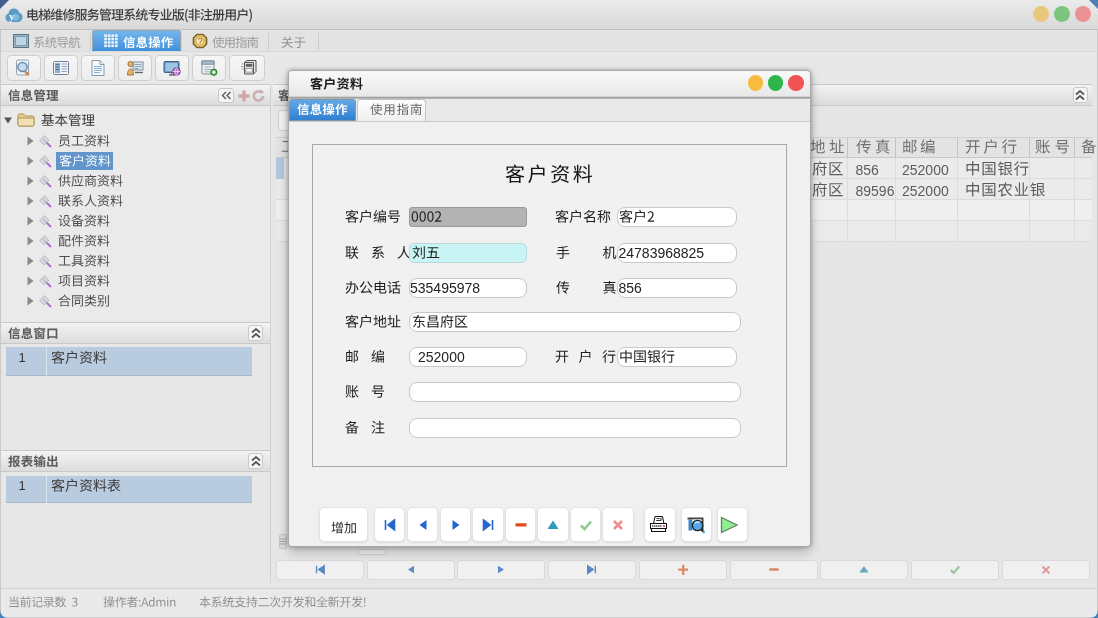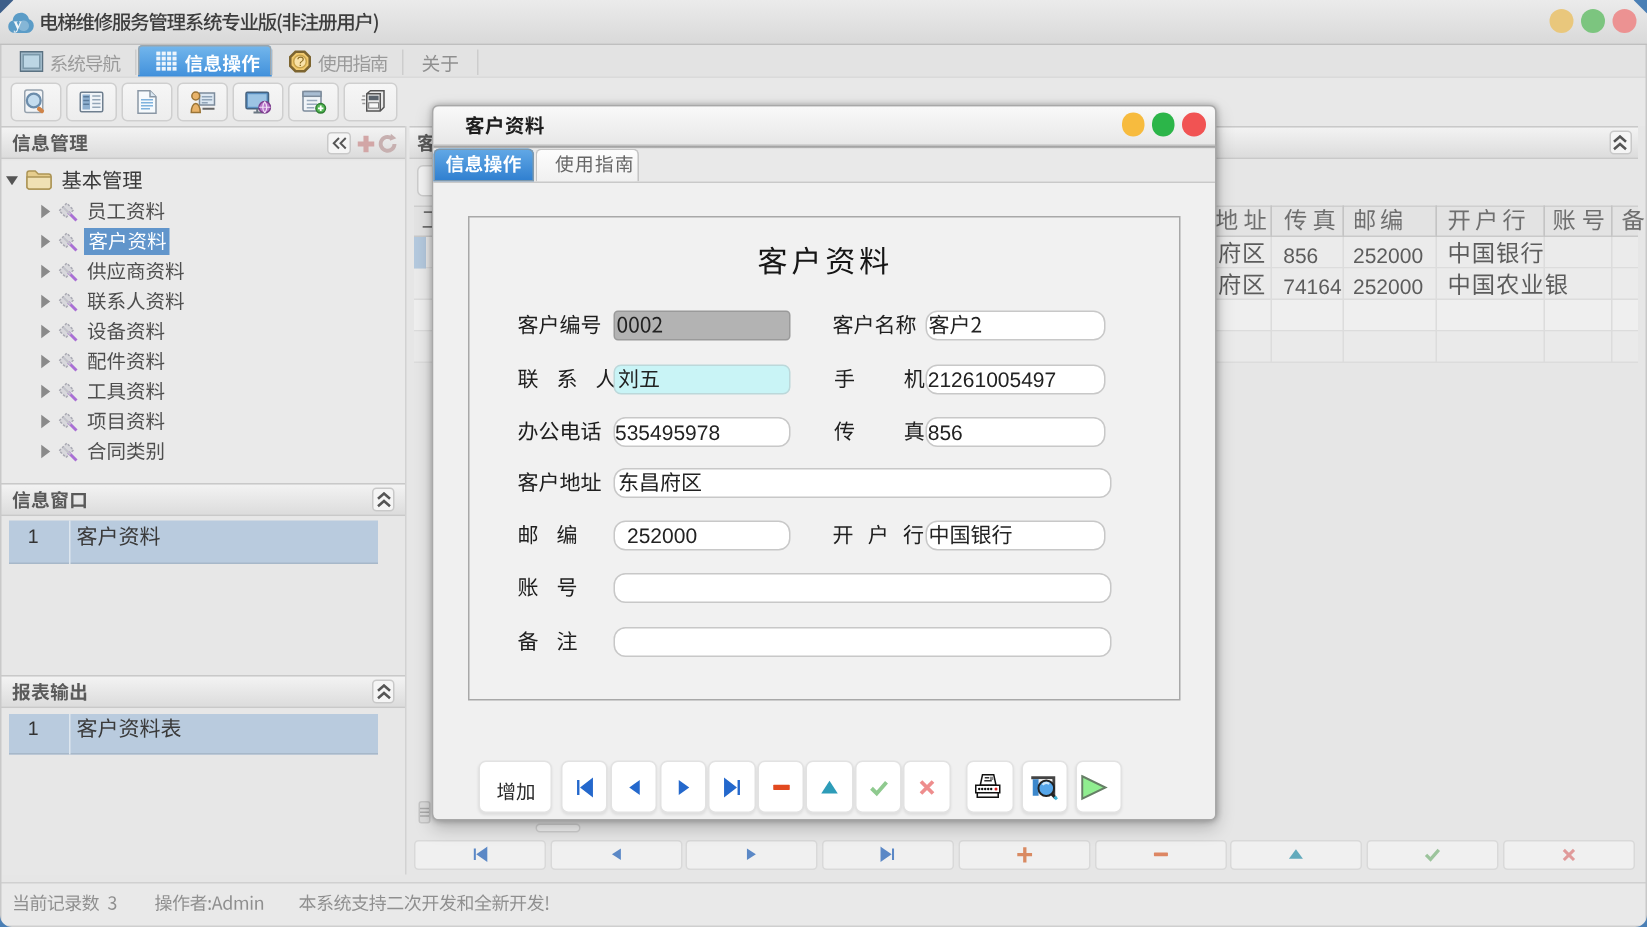--- a/index.html
+++ b/index.html
@@ -521,21 +521,21 @@
         <use href="#g94f6r" x="209"></use>
         <use href="#g884cr" x="313.5"></use>
       </g>
     </svg>
     <svg class="t " style="left:811.5px;top:177.64px" width="34" height="22">
       <g transform="scale(0.155) translate(0,112)" fill="#5c5c5c">
         <use href="#g5e9cr" x="0"></use>
         <use href="#g533ar" x="103.2"></use>
       </g>
     </svg>
-    <div class="num" style="left:855.5px;top:183px;font-size:14px;color:#5c5c5c">74164</div>
+    <div class="num" style="left:855.5px;top:183px;font-size:14px;color:#5c5c5c">89596</div>
     <div class="num" style="left:902px;top:183px;font-size:14px;color:#5c5c5c">252000</div>
     <svg class="t " style="left:964.5px;top:177.64px" width="83" height="22">
       <g transform="scale(0.155) translate(0,112)" fill="#5c5c5c">
         <use href="#g4e2dr" x="0"></use>
         <use href="#g56fdr" x="104.5"></use>
         <use href="#g519cr" x="209"></use>
         <use href="#g4e1ar" x="313.5"></use>
         <use href="#g94f6r" x="418.1"></use>
       </g>
     </svg>
@@ -795,21 +795,21 @@
         <use href="#g6237r" x="100"></use>
         <use href="#g32r" x="200"></use>
       </g>
     </svg>
     <svg class="t " style="left:412px;top:242.32px" width="30" height="20">
       <g transform="scale(0.14) translate(0,112)" fill="#222">
         <use href="#g5218r" x="0"></use>
         <use href="#g4e94r" x="100"></use>
       </g>
     </svg>
-    <div class="num" style="left:618.5px;top:245px;font-size:14px;color:#222">21261005497</div>
+    <div class="num" style="left:618.5px;top:245px;font-size:14px;color:#222">24783968825</div>
     <div class="num" style="left:410px;top:280px;font-size:14px;color:#222">535495978</div>
     <div class="num" style="left:618.5px;top:280px;font-size:14px;color:#222">856</div>
     <svg class="t " style="left:412px;top:311.32px" width="58" height="20">
       <g transform="scale(0.14) translate(0,112)" fill="#222">
         <use href="#g4e1cr" x="0"></use>
         <use href="#g660cr" x="100"></use>
         <use href="#g5e9cr" x="200"></use>
         <use href="#g533ar" x="300"></use>
       </g>
     </svg>

